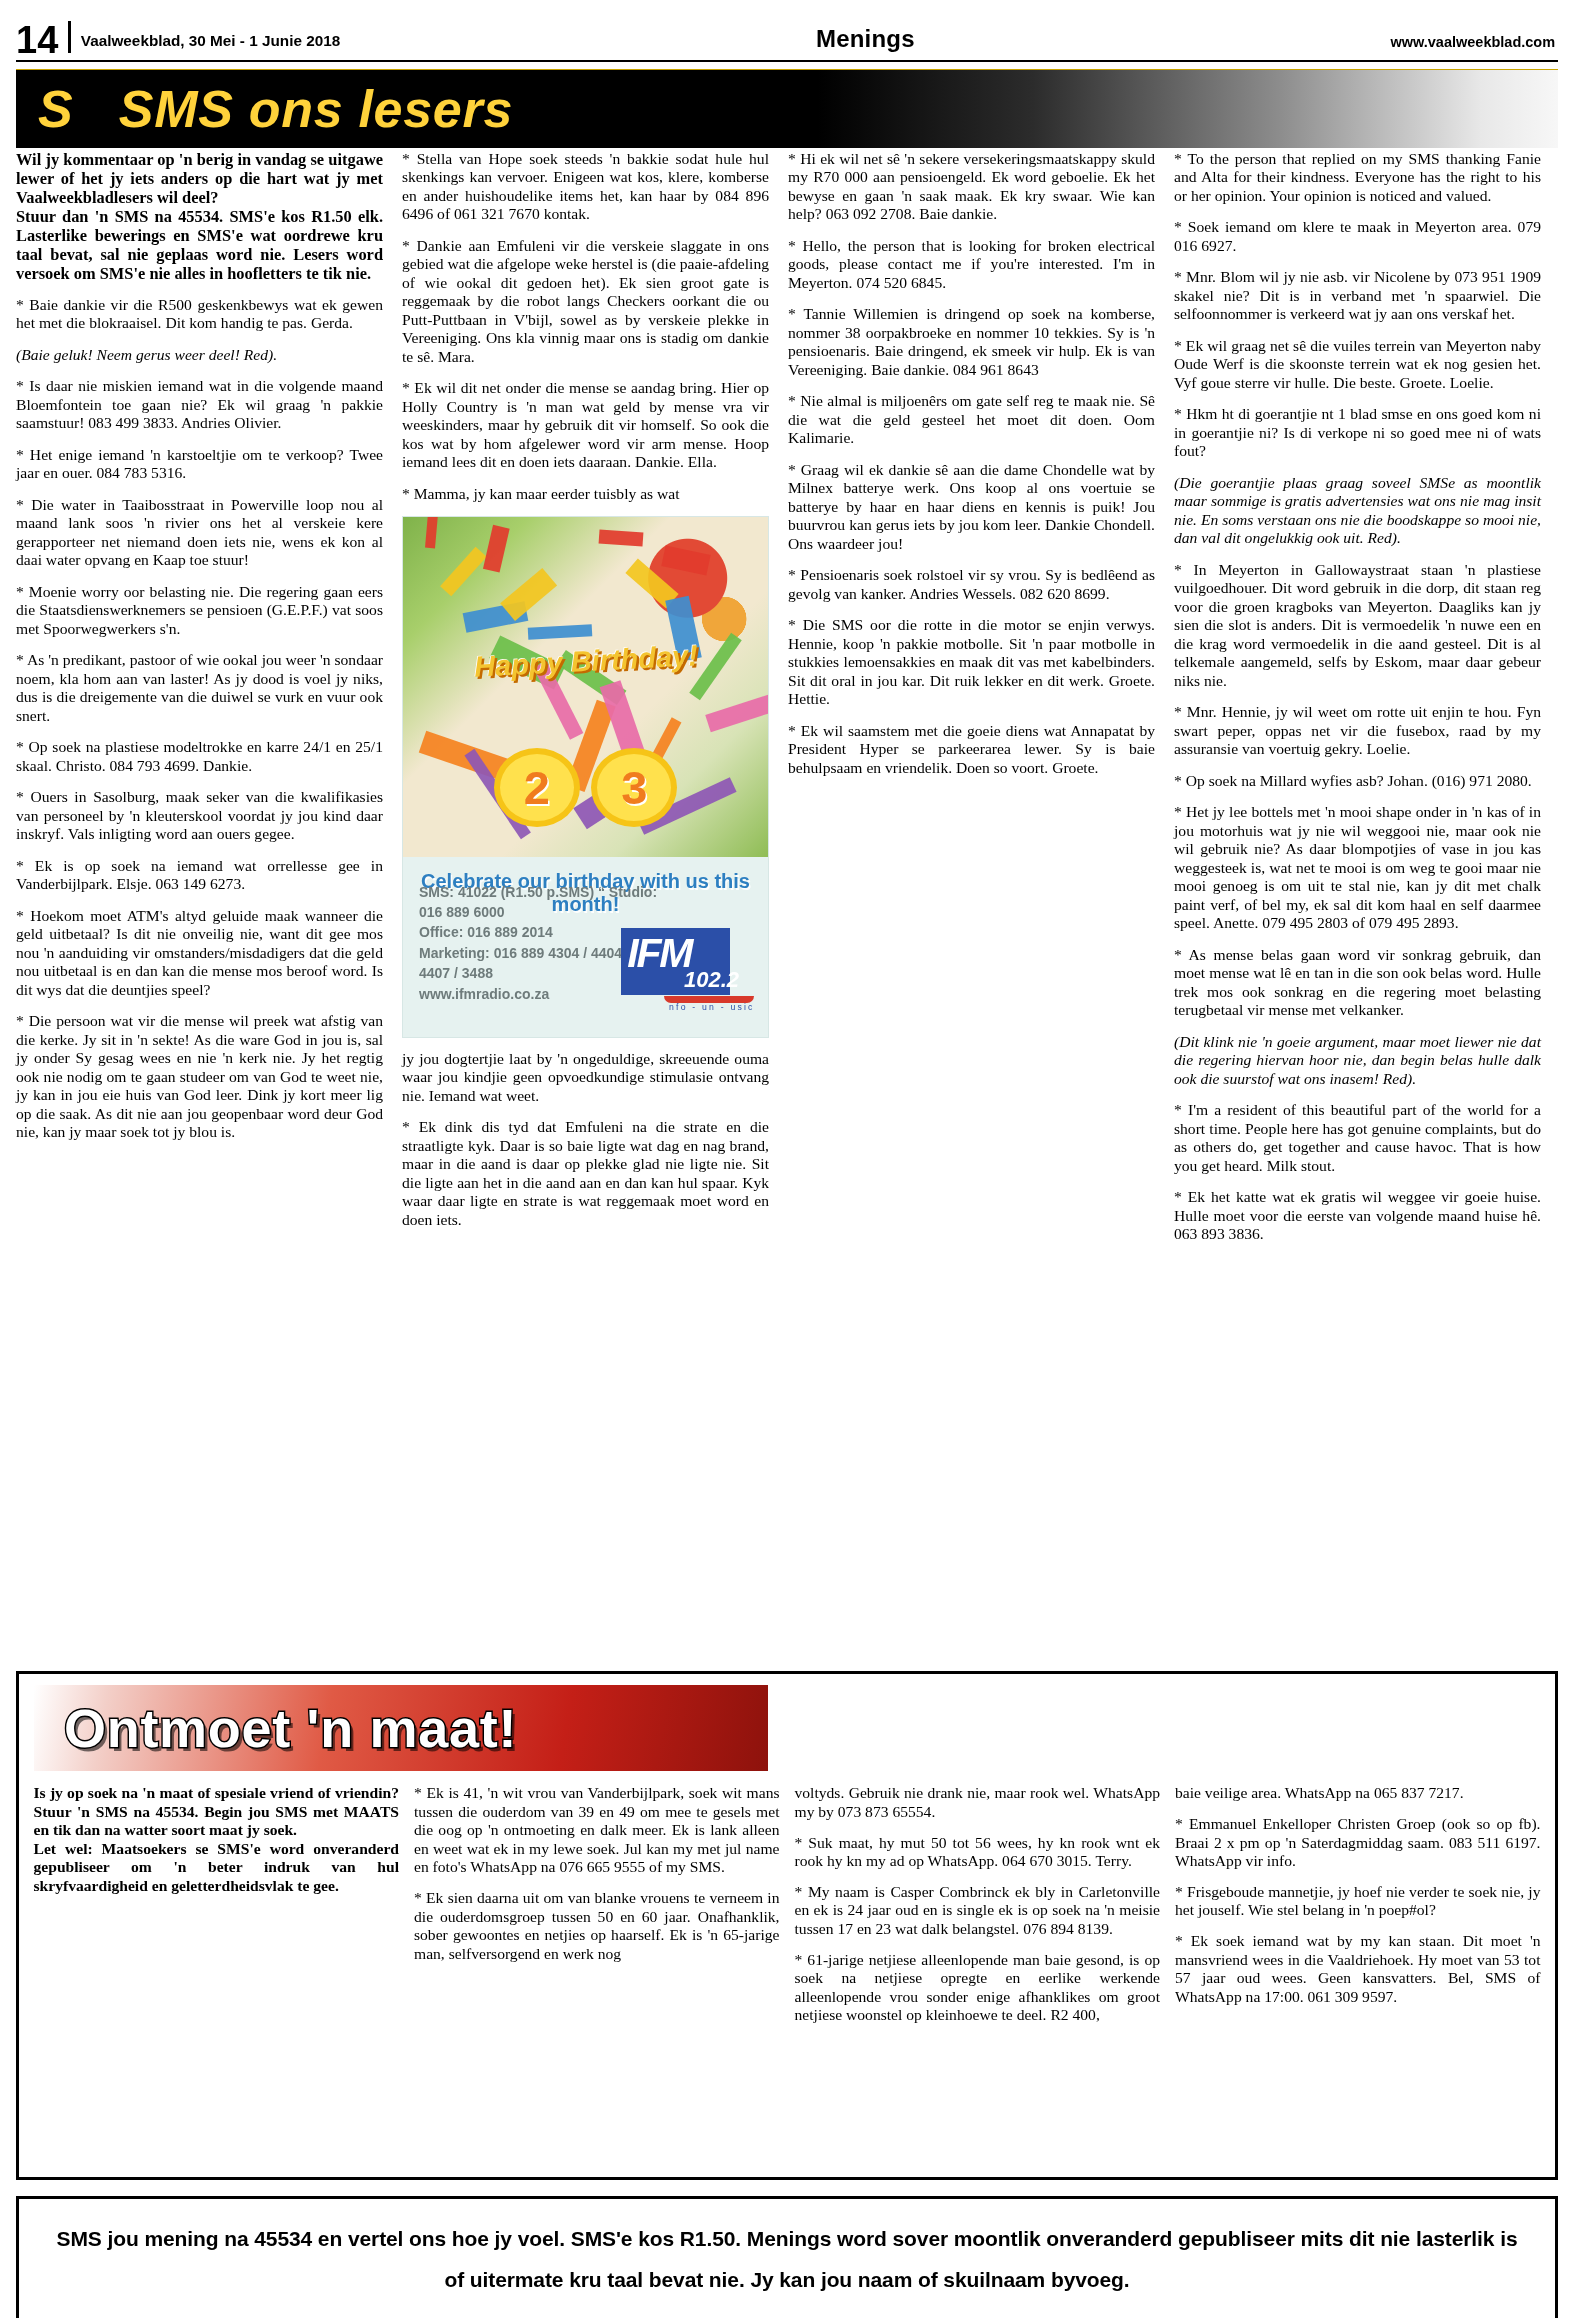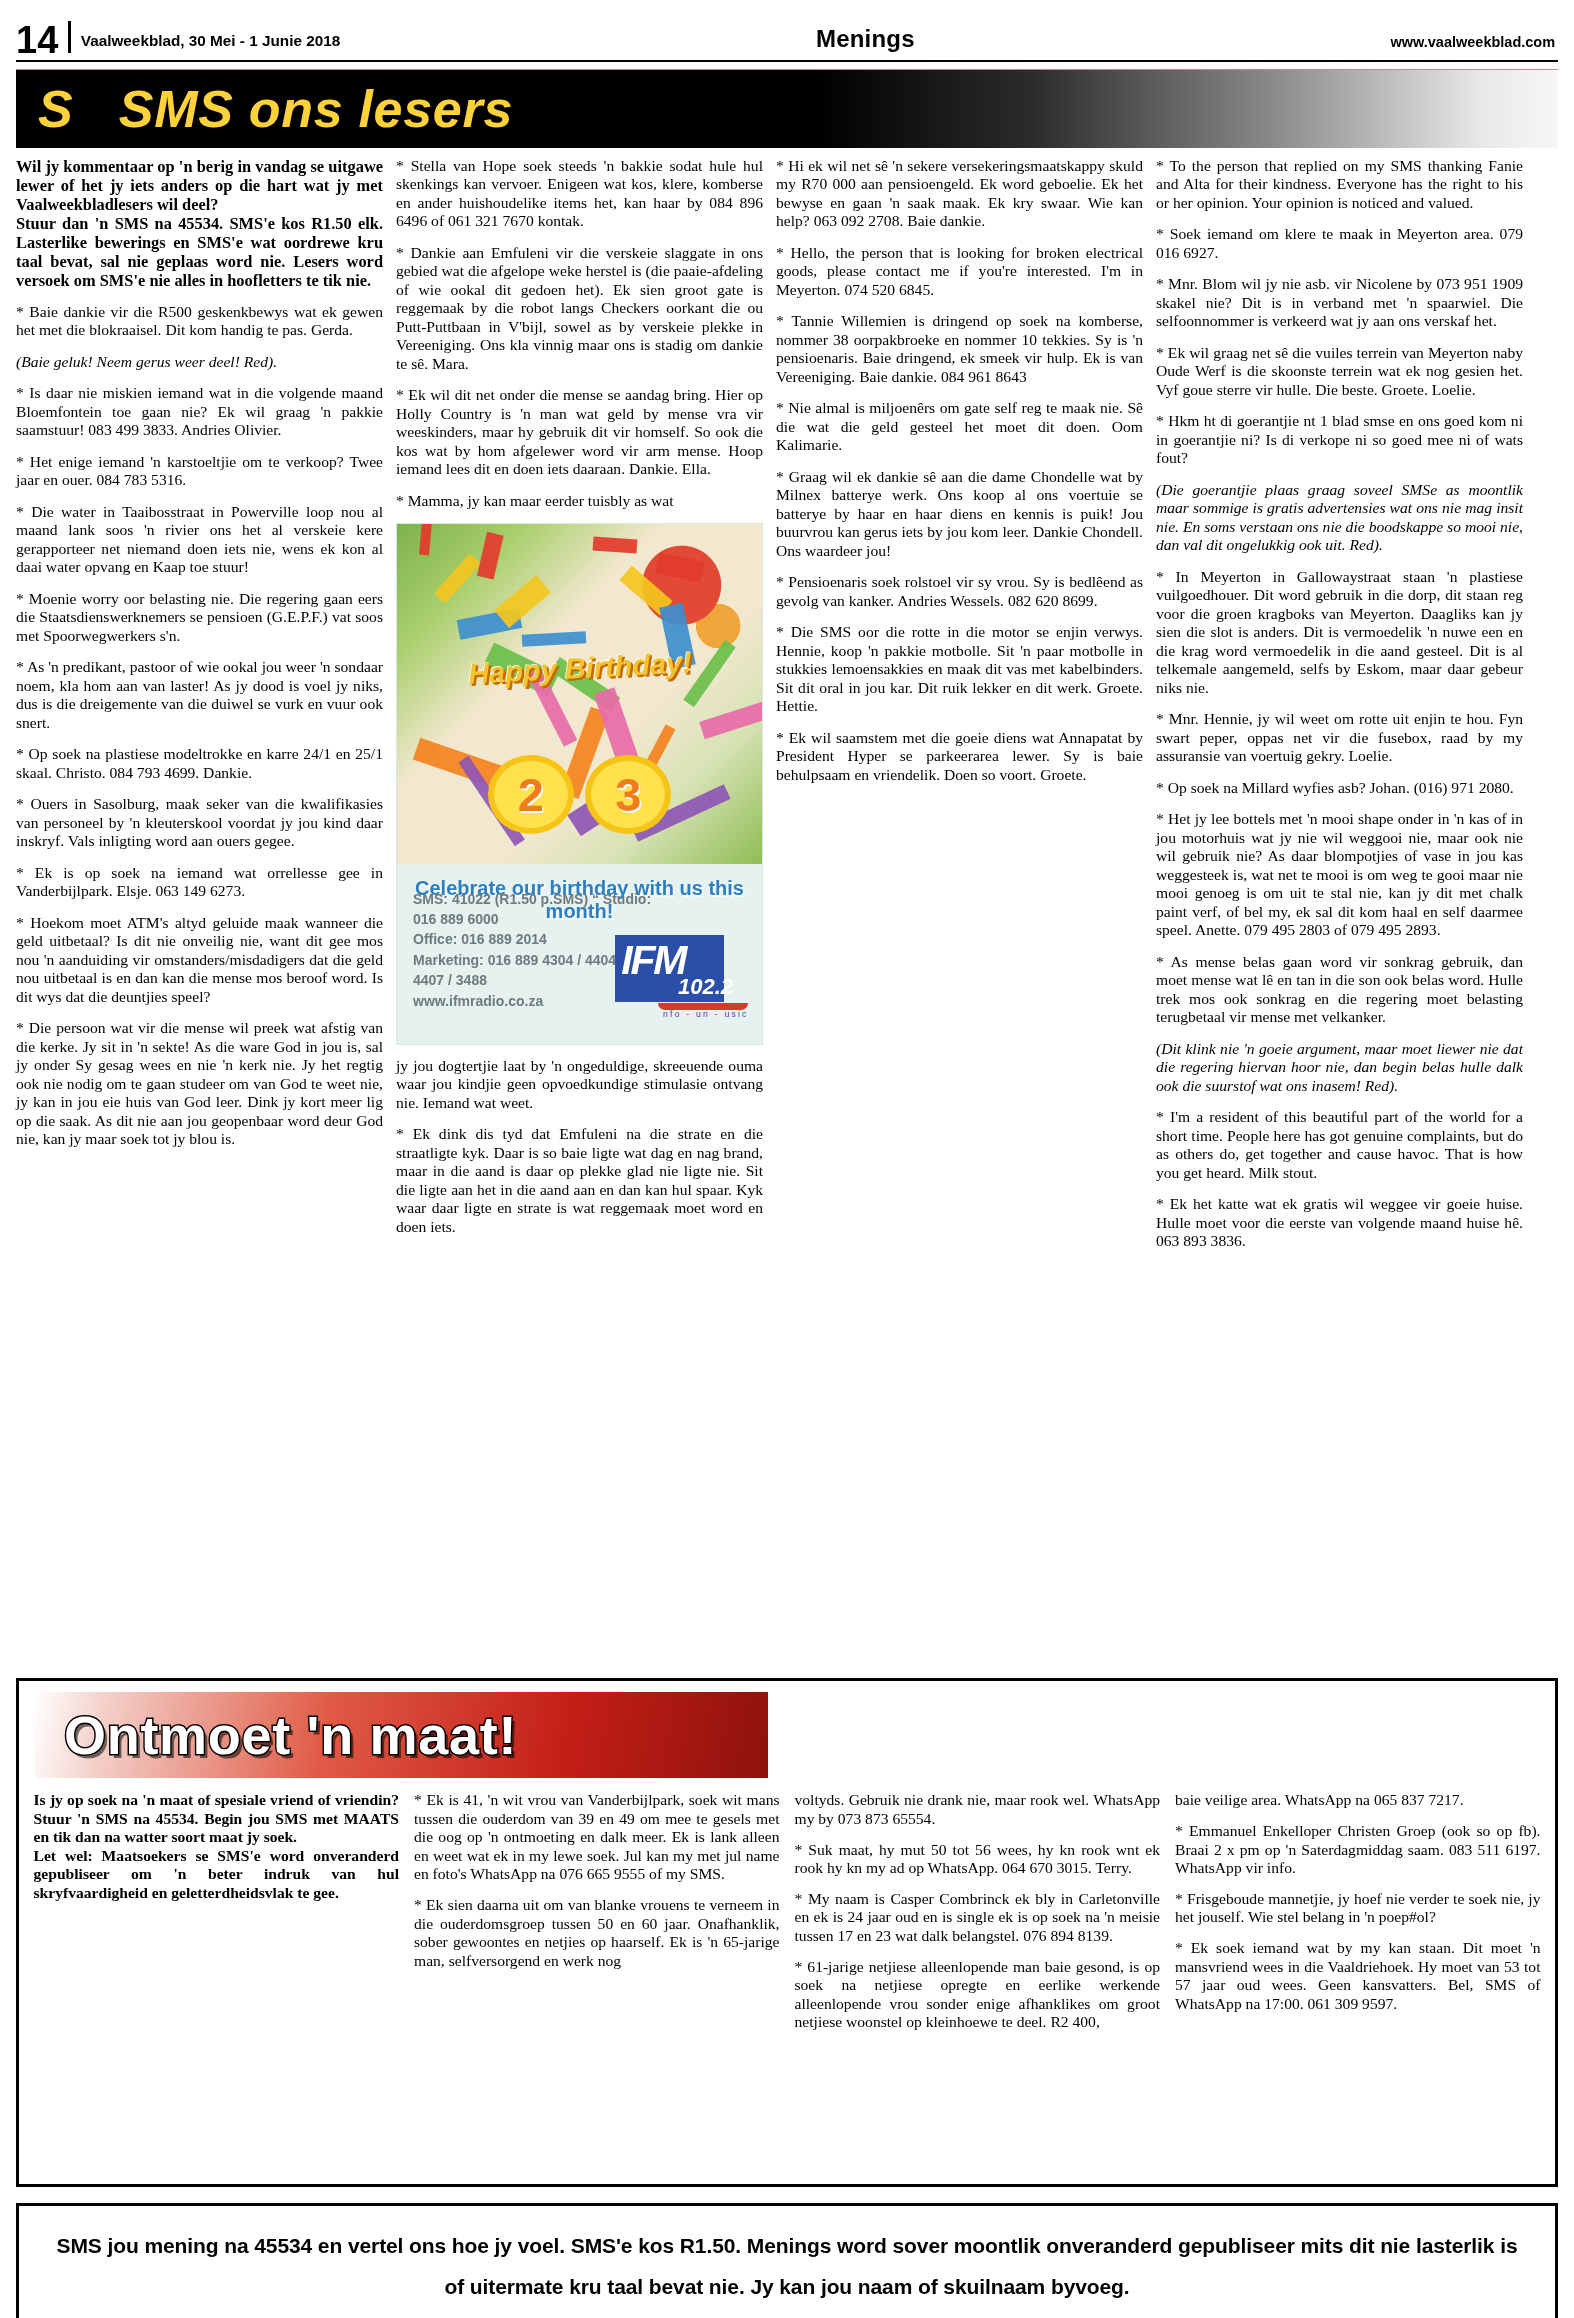--- a/index.html
+++ b/index.html
@@ -55,22 +55,22 @@
     font-family: "Liberation Sans", sans-serif;
     font-style: italic; font-weight: 700;
     font-size: 52px; color: #FFD23B;
     padding-left: 22px; letter-spacing: 0.7px;
     text-shadow: 2.9px 2.9px 0 rgba(0,0,0,0.85), -1.5px -1.5px 0 rgba(0,0,0,0.5);
     white-space: pre;
   }
 
   
   .body-cols {
-    display: flex; gap: 13px;
-    margin-top: 9px;
+    display: flex; gap: 19px;
+    margin-top: 2px;
     height: 1505px;
   }
   .col { width: 367px; position: relative; }
 
   p.sms {
     font-size: 15.6px; line-height: 18.5px;
     text-align: justify; text-justify: inter-word;
     margin-bottom: 13px;
     hyphens: auto; -webkit-hyphens: auto;
   }

